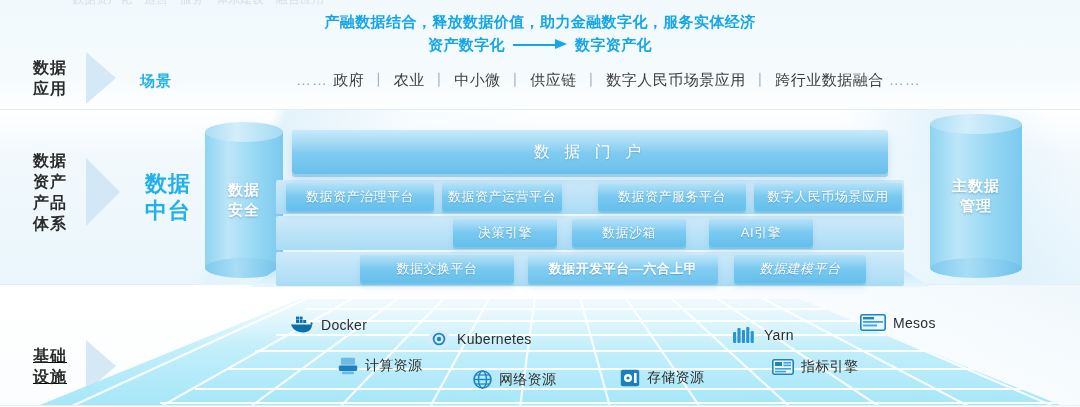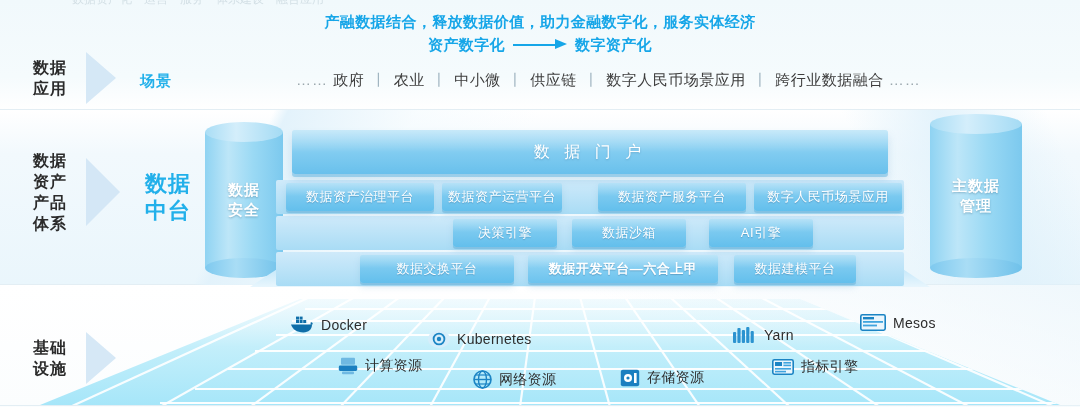--- a/index.html
+++ b/index.html
@@ -39,21 +39,21 @@
 
   
   .stage-label{position:absolute;display:flex;align-items:center;}
   .stage-label .txt{color:#2b2b2b;font-weight:bold;font-size:16px;line-height:21px;
     text-align:center;width:44px;letter-spacing:1px;}
   .tri{width:0;height:0;border-top:26px solid transparent;border-bottom:26px solid transparent;
     border-left:30px solid #cfe4f5;margin-left:14px;opacity:.85;}
   #label-app{left:28px;top:52px;}
   #label-asset{left:28px;top:150px;}
   #label-asset .tri{border-top-width:34px;border-bottom-width:34px;border-left-width:34px;}
-  #label-infra{left:28px;top:332px;}
+  #label-infra{left:28px;top:340px;text-decoration:underline;}
 
   
   #scenario-key{position:absolute;left:140px;top:72px;color:#22b0ea;font-weight:bold;font-size:15px;letter-spacing:1px;}
   #scenario-list{position:absolute;left:296px;top:71px;color:#3d3d3d;font-size:15px;letter-spacing:.5px;white-space:nowrap;}
   #scenario-list .sep{color:#9fb4c0;margin:0 7px;}
   #scenario-list .dots{color:#9aa7ad;letter-spacing:1px;}
 
   
   #midplat-label{position:absolute;left:137px;top:170px;color:#22b0ea;font-weight:bold;
     font-size:22px;line-height:27px;text-align:center;width:62px;letter-spacing:1px;}
@@ -248,21 +248,21 @@
         <span style="position: relative;">AI引擎</span>
       </div>
       <div class="chip" style="left: 110px; top: 137px; width: 154px;">
         <div class="gl"></div>
         <span style="position: relative;">数据交换平台</span>
       </div>
       <div class="chip strong" style="left: 278px; top: 137px; width: 190px;">
         <div class="gl"></div>
         <span style="position: relative;">数据开发平台—六合上甲</span>
       </div>
-      <div class="chip" style="left: 484px; top: 137px; width: 122px;">
+      <div class="chip" style="left: 484px; top: 137px; width: 132px; font-style: italic;">
         <div class="gl"></div>
         <span style="position: relative;">数据建模平台</span>
       </div>
     </div>
 
   <svg id="grid-plane" viewBox="0 0 1080 110" preserveAspectRatio="none">
     <defs>
       <linearGradient id="gfade" x1="0" y1="0" x2="0" y2="1">
         <stop offset="0%" stop-color="#d8f3fc" stop-opacity="0.35"></stop>
         <stop offset="45%" stop-color="#b9ecfa" stop-opacity="0.85"></stop>

